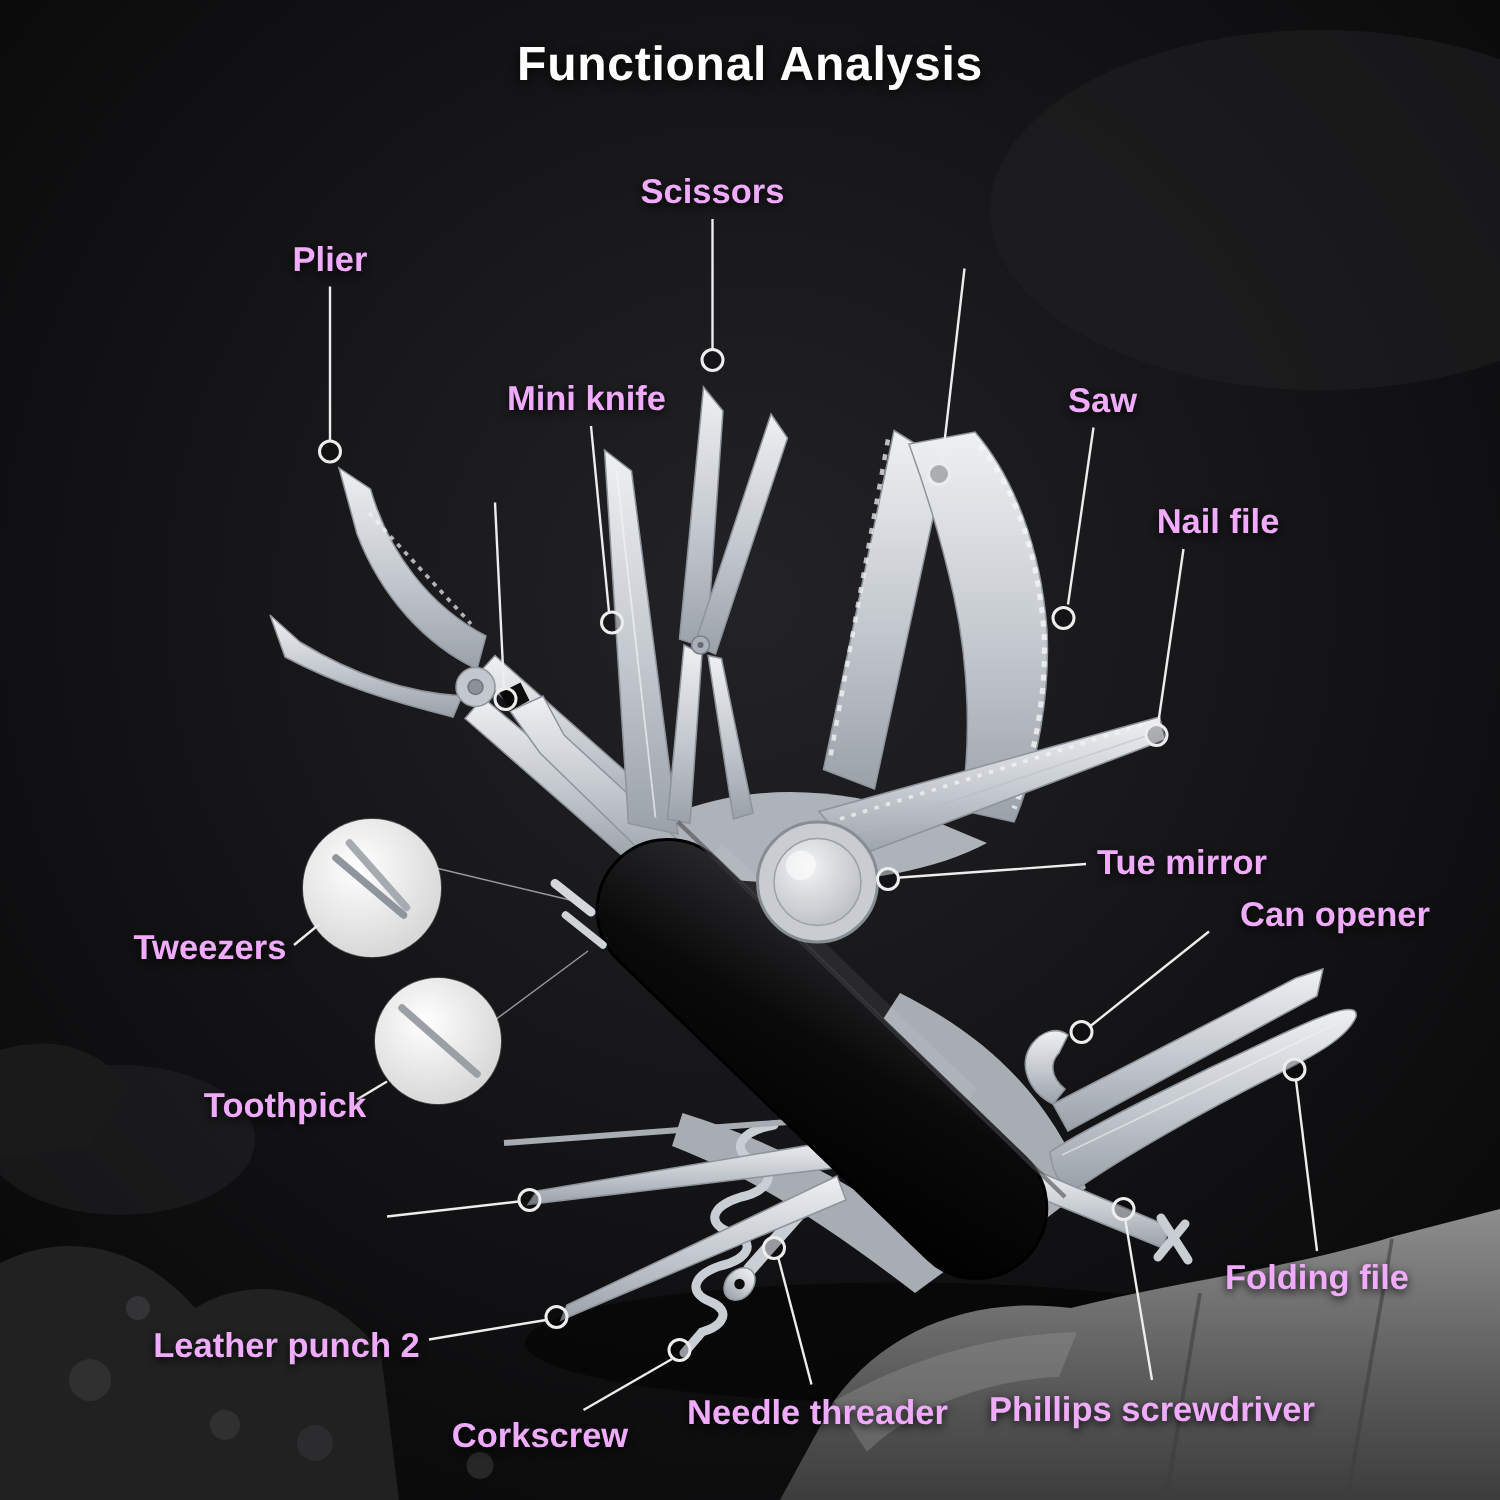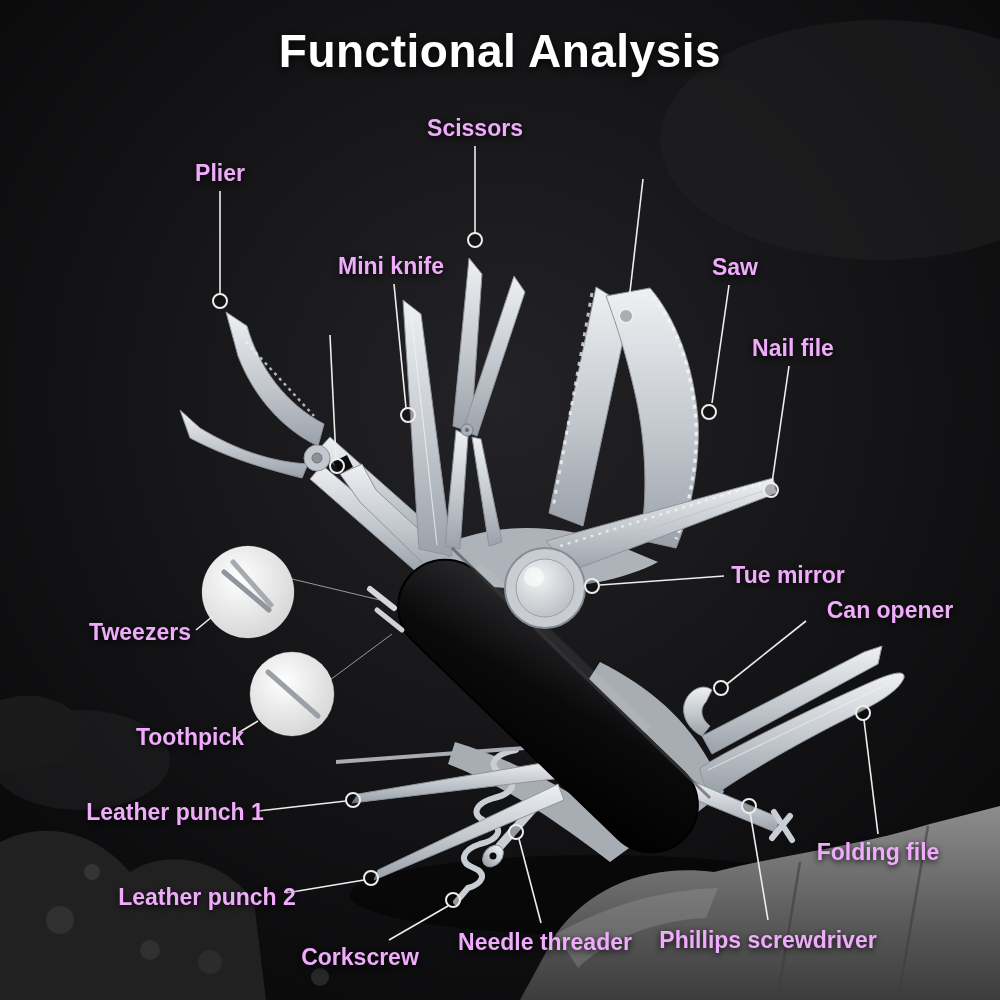--- a/index.html
+++ b/index.html
@@ -5,21 +5,21 @@
   html,body{margin:0;padding:0;}
   body{
     width:1000px;height:1000px;position:relative;overflow:hidden;
     background:#070708;
     font-family:"Liberation Sans",sans-serif;
   }
   .stage{position:absolute;inset:0;width:1000px;height:1000px;}
   svg.scene{position:absolute;inset:0;}
   .title{
     position:absolute;top:24px;left:0;width:100%;margin:0;
-    text-align:center;color:#ffffff;font-size:46px;font-weight:700;
+    text-align:center;color:#ffffff;font-size:32px;font-weight:700;
     letter-spacing:.5px;text-shadow:0 2px 8px rgba(0,0,0,.9);
   }
   .label{
     position:absolute;transform:translate(-50%,-50%);
     color:#f0abfc;font-size:23px;font-weight:700;white-space:nowrap;
     text-shadow:0 2px 6px rgba(0,0,0,.85);
   }
 </style>
 </head>
 <body>
@@ -260,25 +260,24 @@
         </g>
   </g>
 </svg>
 
 <h1 class="title">Functional Analysis</h1>
 
 <div class="label" style="left:475px;top:128px">Scissors</div>
 <div class="label" style="left:220px;top:173px">Plier</div>
 <div class="label" style="left:391px;top:266px">Mini knife</div>
 <div class="label" style="left:735px;top:267px">Saw</div>
-<div class="label" style="left:793px;top:348px">Nail file</div>
+<div class="label" style="left:812px;top:348px">Nail file</div>
 <div class="label" style="left:788px;top:575px">Tue mirror</div>
 <div class="label" style="left:890px;top:610px">Can opener</div>
 <div class="label" style="left:140px;top:632px">Tweezers</div>
 <div class="label" style="left:190px;top:737px">Toothpick</div>
-<div class="label" style="left:175px;top:812px">Leather punch 1</div>
-<div class="label" style="left:207px;top:897px">Leather punch 2</div>
+<div class="label" style="left:191px;top:897px">Leather punch 2</div>
 <div class="label" style="left:878px;top:852px">Folding file</div>
 <div class="label" style="left:360px;top:957px">Corkscrew</div>
 <div class="label" style="left:768px;top:940px">Phillips screwdriver</div>
 <div class="label" style="left:545px;top:942px">Needle threader</div>
 
 </div>
 
 </body></html>

